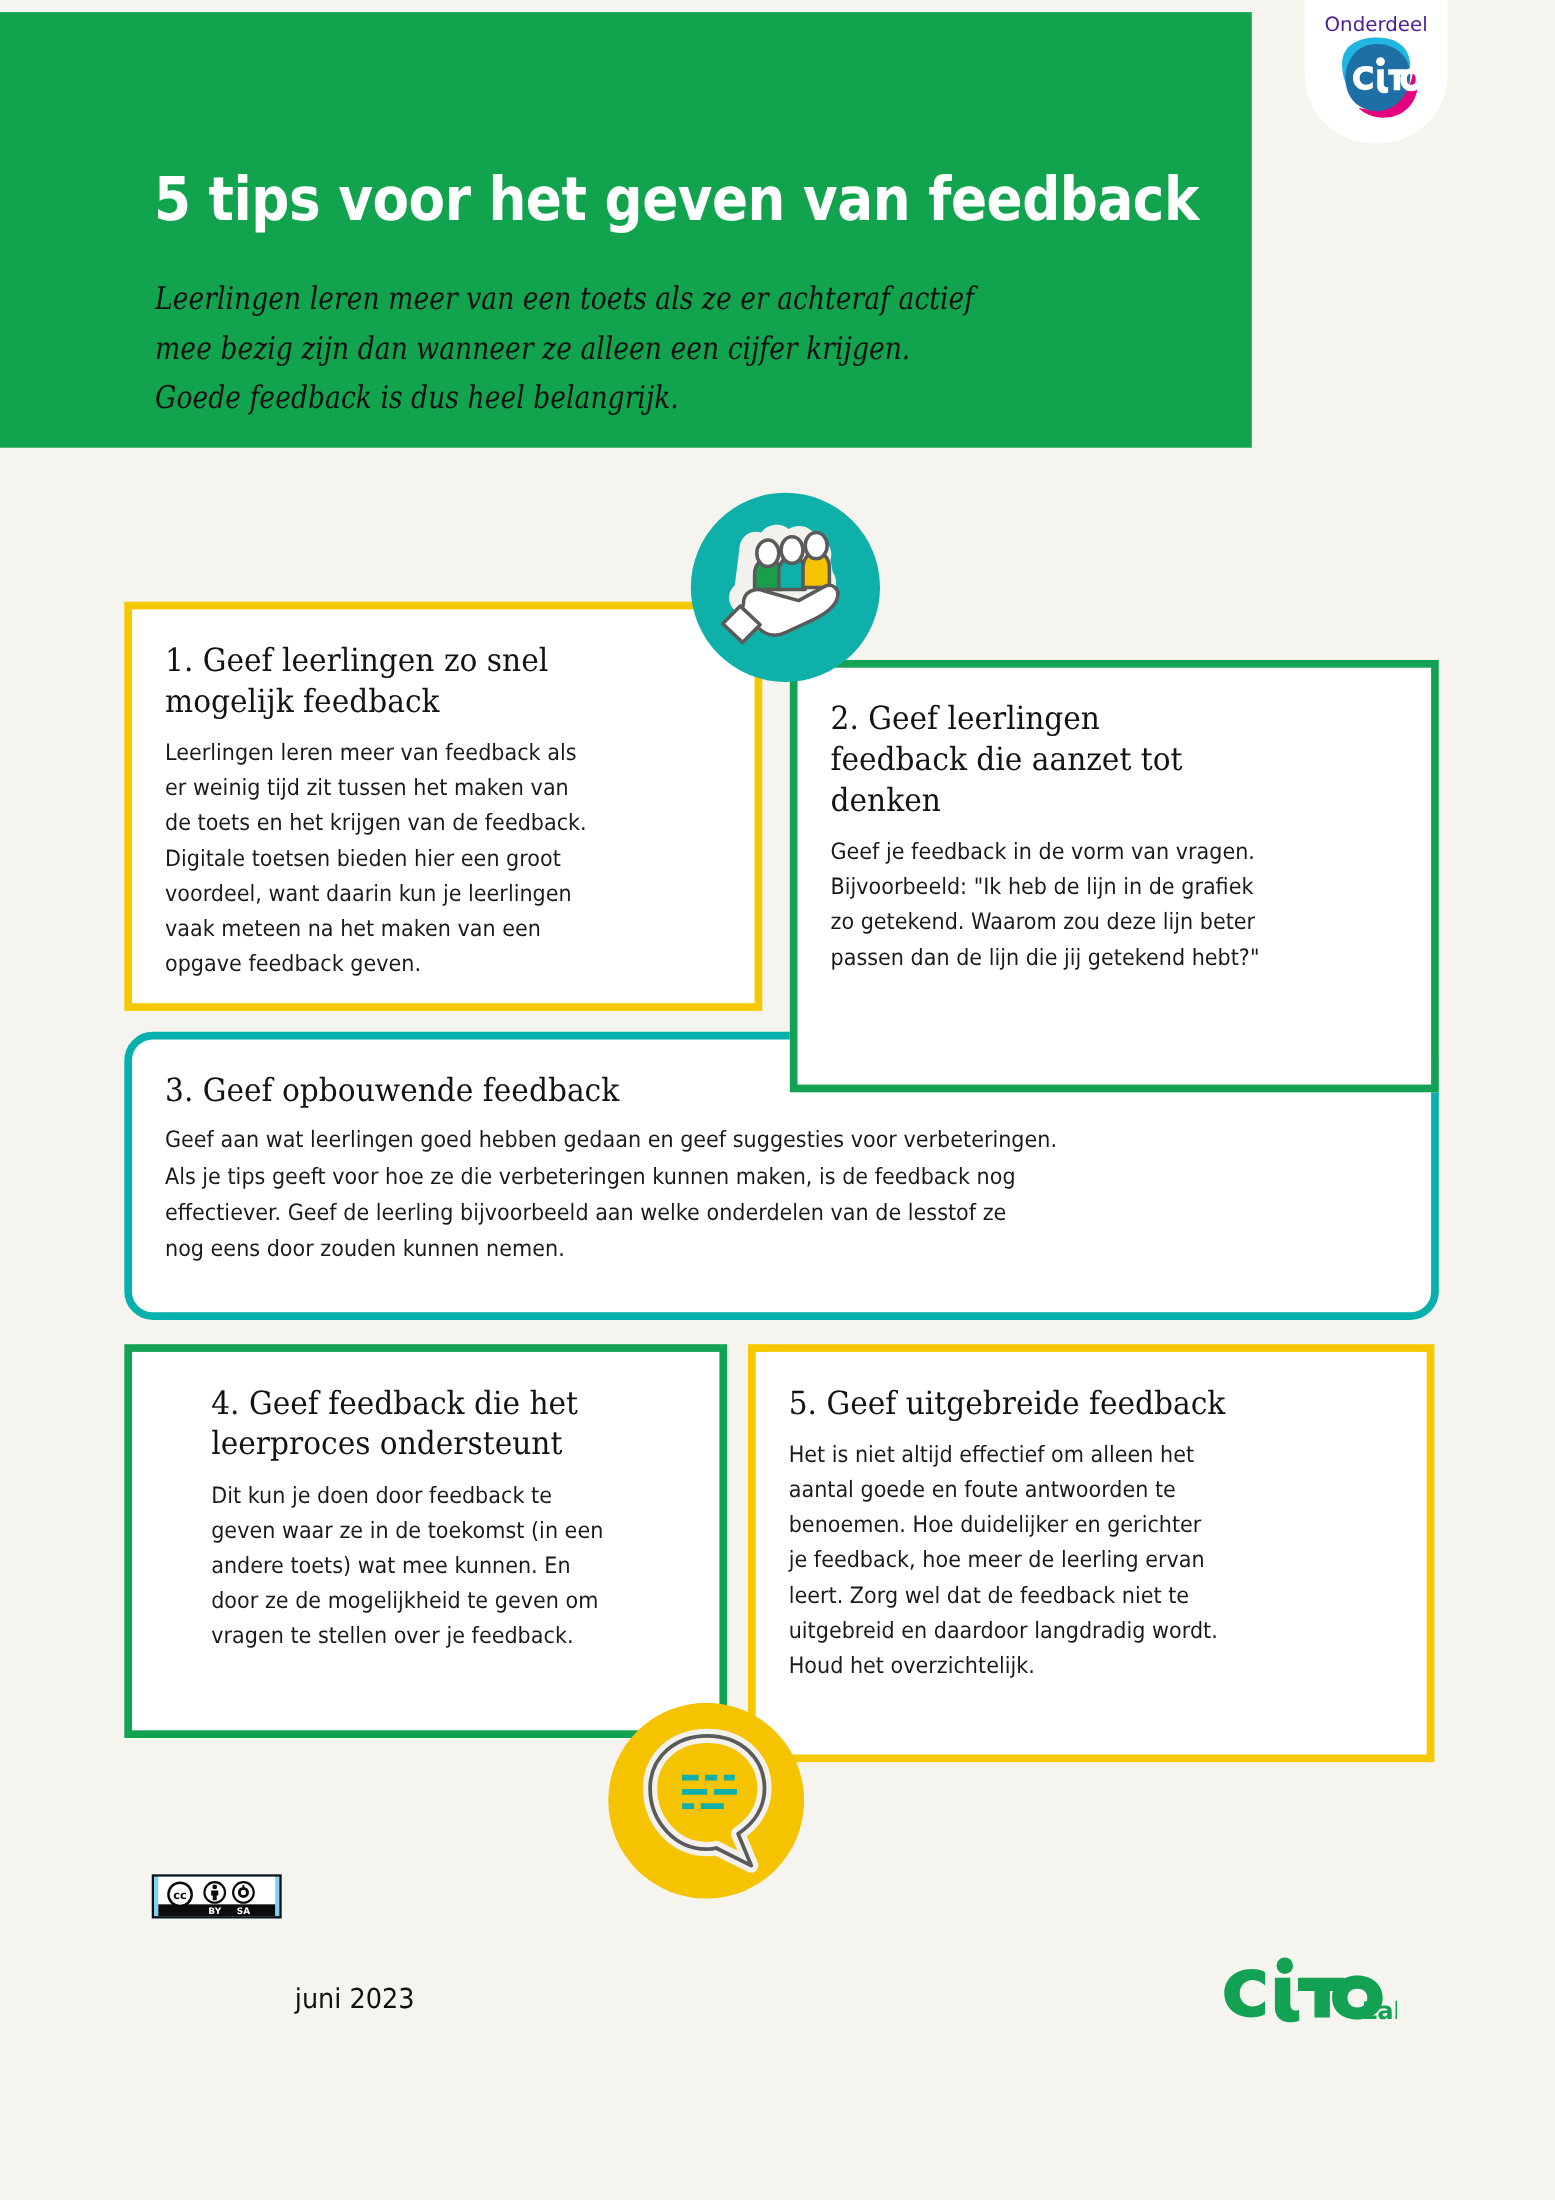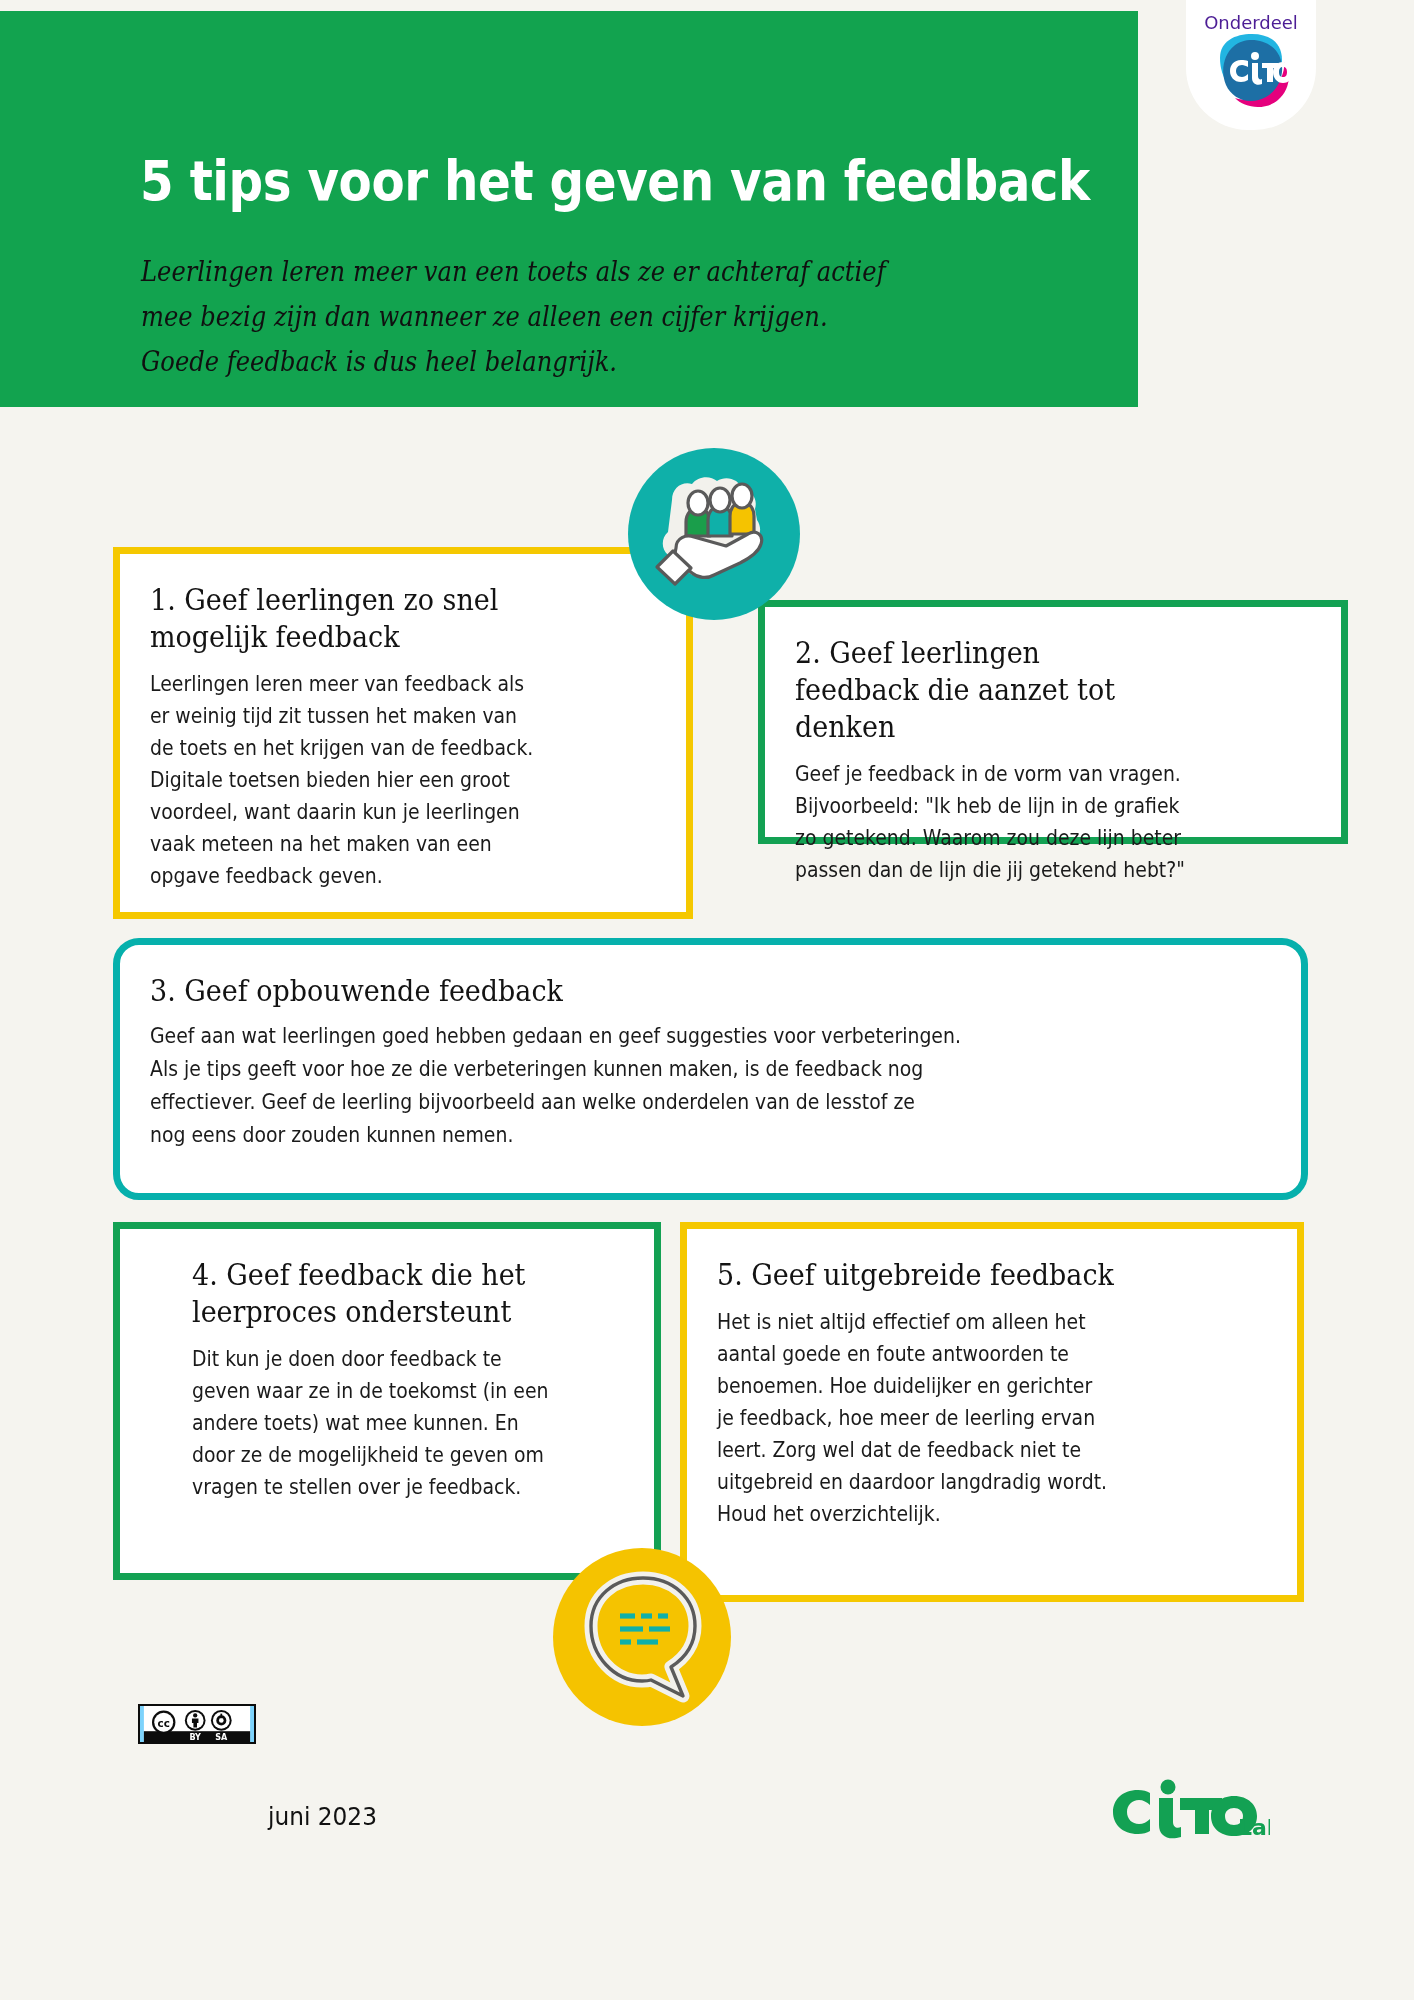--- a/index.html
+++ b/index.html
@@ -79,21 +79,21 @@
     font-family:"DejaVu Sans", sans-serif;
     font-size:20.5px;
     line-height:32px;
     color:#1A1A1A;
     transform:scaleX(0.92);
     transform-origin:left top;
     white-space:pre-line;
   }
 
   #card1 { left:113px; top:547px;  width:580px; height:372px; border-width:7px; border-color:#F5C800; z-index:2; }
-  #card2 { left:718px; top:600px;  width:590px; height:244px; border-width:7px; border-color:#13A153; z-index:3;margin-left:40px; }
+  #card2 { left:718px; top:600px;  width:590px; height:393px; border-width:7px; border-color:#13A153; z-index:3; }
   #card3 { left:113px; top:938px;  width:1195px; height:262px; border-width:7px; border-color:#06B0AC; z-index:2;border-radius:26px; }
   #card4 { left:113px; top:1222px; width:548px; height:358px; border-width:7px; border-color:#13A153; z-index:2;padding-left:42px; }
   #card5 { left:680px; top:1222px; width:624px; height:380px; border-width:7px; border-color:#F5C800; z-index:3; }
 
   #card3 .card-h { font-size:29px; margin-bottom:10px; }
   #card3 .card-p { font-size:20.5px; line-height:33px; }
 
   
   .circle-icon { position:absolute; border-radius:50%; z-index:5; }
   #icon-hand   { left:628px; top:448px;  width:172px; height:172px; background:#0FB0A9; }

